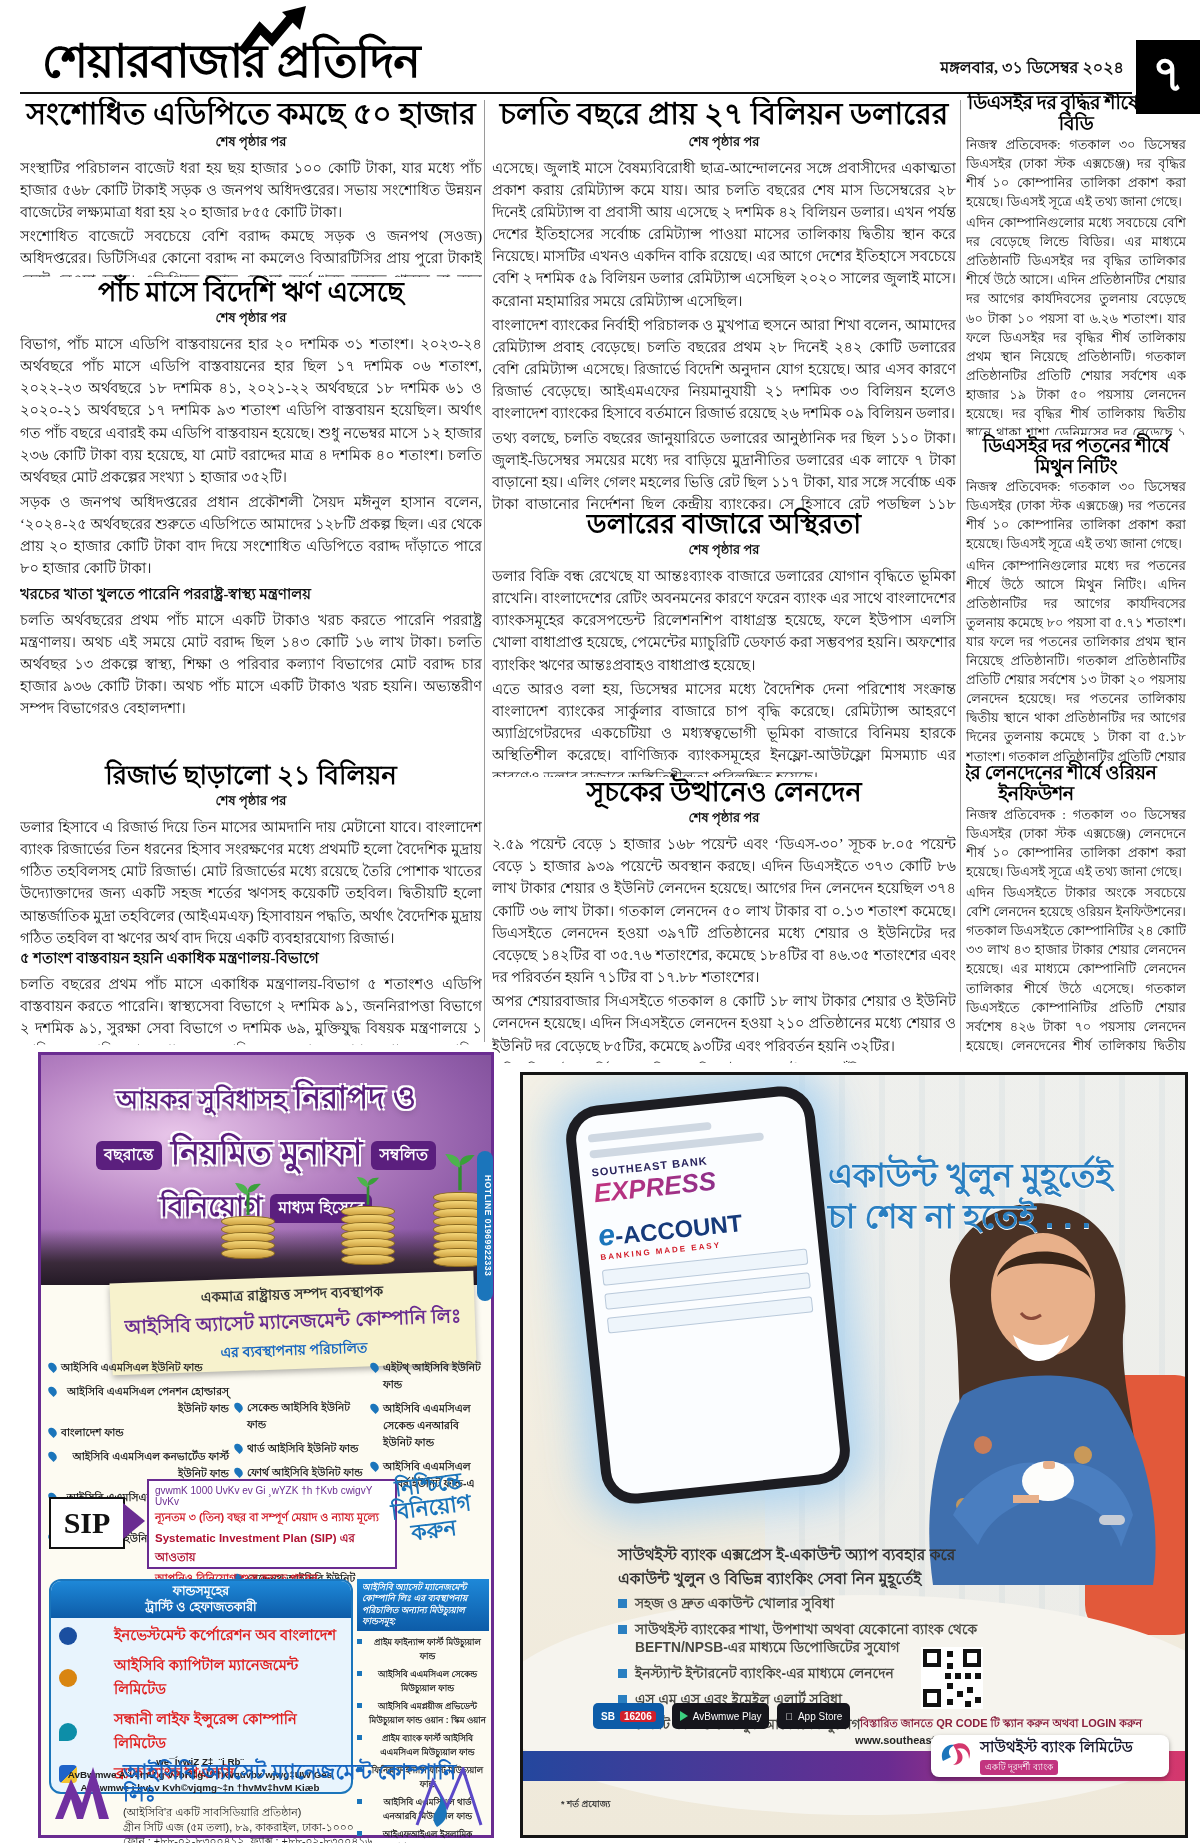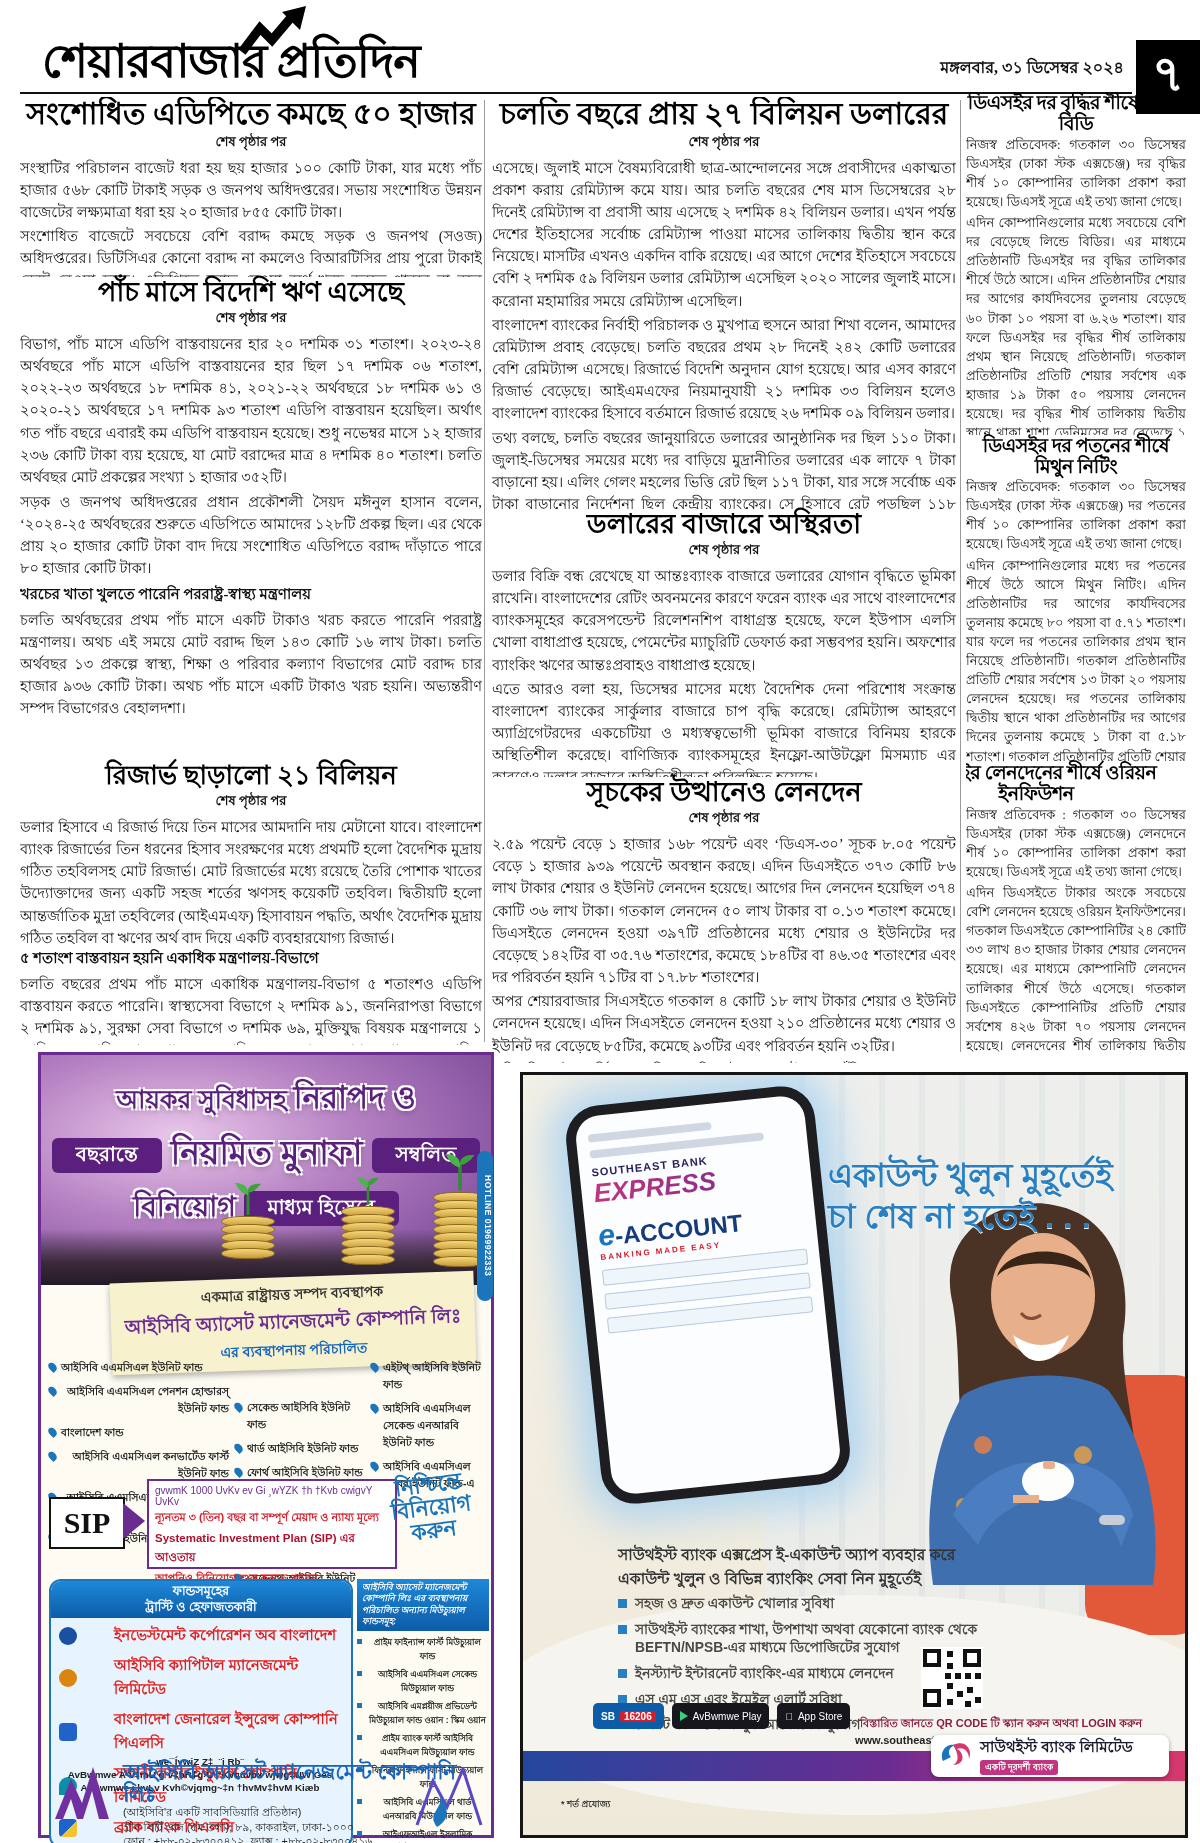--- a/index.html
+++ b/index.html
@@ -31,21 +31,21 @@
   .icb-photo{position:absolute;left:0;top:0;width:450px;height:230px;overflow:hidden;
        background:radial-gradient(ellipse at 30% 35%, #e9c7ea 0%, #b581c2 40%, #8f5ca8 70%, #6c3f86 100%);}
   .icb-soil{position:absolute;left:0;bottom:0;width:100%;height:56px;
        background:linear-gradient(#00000000,#3a2a3a 60%, #241a26);}
   .tag1,.tag2,.tag3{position:relative;text-align:center;font-weight:bold;color:#5b1f7e;
        text-shadow:-2px -2px 0 #fff,2px -2px 0 #fff,-2px 2px 0 #fff,2px 2px 0 #fff,0 3px 6px rgba(0,0,0,.35);}
   .tag1{margin-top:18px;font-size:25px;}
   .tag2{font-size:33px;margin-top:2px;}
   .tag3{font-size:28px;margin-top:2px;}
   .ribbon{display:inline-block;background:#5b1f7e;color:#fff;text-shadow:none;border-radius:6px;
-       padding:1px 24px;font-size:20px;vertical-align:middle;}
+       padding:1px 8px;font-size:16px;vertical-align:middle;}
   .coin-stack{position:absolute;bottom:26px;width:54px;}
   .coin{height:9px;background:linear-gradient(#f6d87a,#c89a3a);border-radius:50%/60%;
        border:1px solid #8a6a20;margin-top:-3px;}
   .sprout{position:absolute;left:50%;transform:translateX(-50%);bottom:100%;}
   .icb-panel{position:absolute;left:70px;top:222px;width:348px;padding:6px 8px;background:#f7f2cd;
        transform:rotate(-2deg);box-shadow:0 3px 6px rgba(0,0,0,.3);text-align:center;}
   .icb-panel .t1{font-size:14px;font-weight:bold;color:#333;}
   .icb-panel .t2{font-size:19px;font-weight:bold;color:#6a2c91;}
   .icb-panel .t3{font-size:14px;font-weight:bold;color:#1565c0;}
   .funds{position:absolute;left:8px;top:305px;width:438px;display:flex;gap:6px;}
@@ -123,21 +123,21 @@
   .play-tri{width:0;height:0;border-top:5px solid transparent;border-bottom:5px solid transparent;border-left:8px solid #3bd07f;}
   .qr{position:absolute;left:398px;top:572px;}
   .qr-note{position:absolute;left:300px;top:640px;width:356px;text-align:center;}
   .qr-note .q1{font-size:11px;font-weight:bold;color:#8a1f3d;}
   .qr-note .q2{font-size:11px;font-weight:bold;color:#222;}
   .band{position:absolute;left:0;top:676px;width:100%;height:30px;
         background:linear-gradient(90deg,#24479e,#6a2c91 55%,#c2347f 80%,#d4386d);}
   .sebl-logo-pill{position:absolute;left:408px;top:660px;width:238px;height:42px;background:#fff;border-radius:8px;
         box-shadow:0 2px 5px rgba(0,0,0,.35);display:flex;align-items:center;padding:0 8px;box-sizing:border-box;}
   .sebl-name{font-size:15px;font-weight:bold;color:#1a1a2e;line-height:1.1;}
-  .sebl-tag{font-size:9px;font-weight:bold;color:#fff;background:#c2347f;border-radius:3px;padding:0 5px;
+  .sebl-tag{font-size:9px;font-weight:normal;color:#fff;background:#c2347f;border-radius:3px;padding:0 5px;
         display:inline-block;margin-top:1px;}
   .terms{position:absolute;left:38px;top:722px;font-size:9px;font-weight:bold;color:#333;}
 </style>
 </head>
 <body>
 
 <div class="page">
 
   <div class="masthead">
     <div class="logo">শেয়ারবাজার প্রতিদিন</div>
@@ -380,24 +380,20 @@
         <div>ট্রাস্টি ও হেফাজতকারী</div>
       </div>
       <ul>
         <li>
             <span class="tlogo" style="background:#1b4fa0;border-radius:50%;"></span>
             <span>ইনভেস্টমেন্ট কর্পোরেশন অব বাংলাদেশ</span>
           </li>
         <li>
             <span class="tlogo" style="background:#d98510;border-radius:50%;"></span>
             <span>আইসিবি ক্যাপিটাল ম্যানেজমেন্ট লিমিটেড</span>
-          </li>
-        <li>
-            <span class="tlogo" style="background:#1f63c9;"></span>
-            <span>বাংলাদেশ জেনারেল ইন্সুরেন্স কোম্পানি পিএলসি</span>
           </li>
         <li>
             <span class="tlogo" style="background:#0d8ea8;border-radius:50% 50% 50% 0;"></span>
             <span>সন্ধানী লাইফ ইন্সুরেন্স কোম্পানি লিমিটেড</span>
           </li>
         <li>
             <span class="tlogo" style="background:linear-gradient(135deg,#1f63c9 55%,#f2c230 55%);"></span>
             <span>ব্র্যাক ব্যাংক পিএলসি</span>
           </li>
       </ul>

